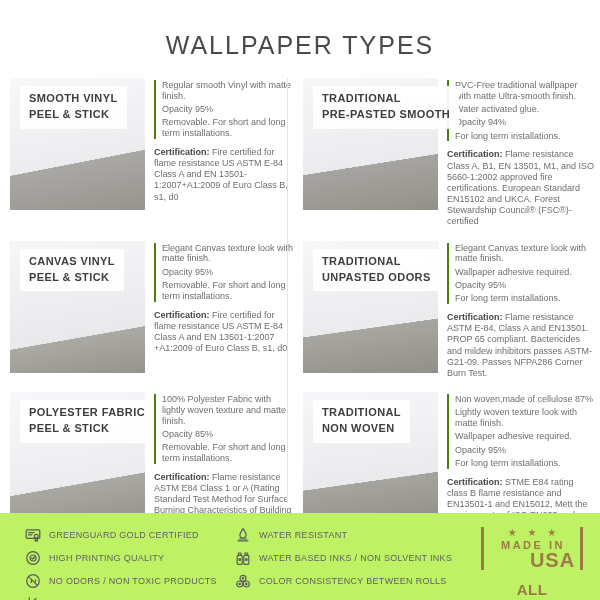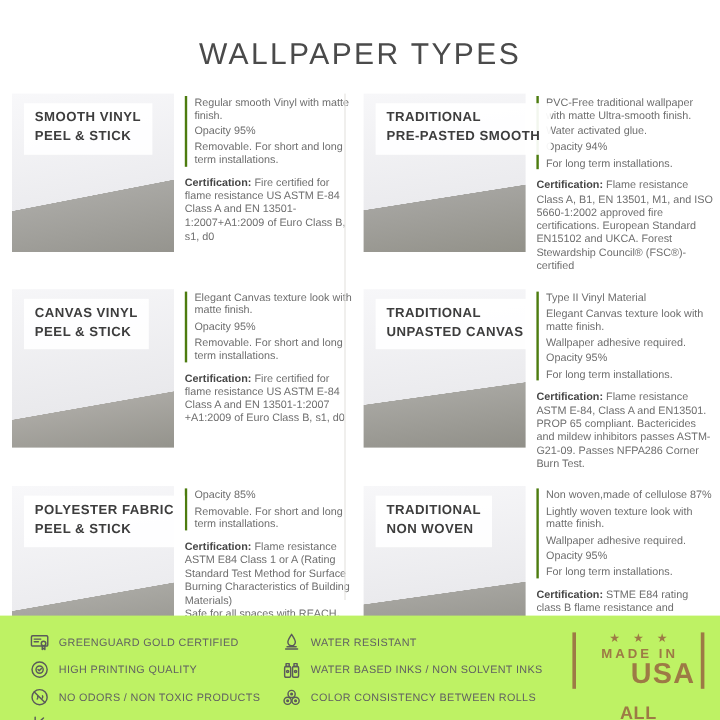--- a/index.html
+++ b/index.html
@@ -43,21 +43,21 @@
   .feat { display:flex; align-items:center; gap:8px; margin-bottom:6px; height:17px; }
   .ficon { width:17px; height:17px; flex:0 0 17px; display:flex; align-items:center; justify-content:center; }
   .ficon svg { stroke:#5a5a5a; fill:none; stroke-width:1.2; stroke-linecap:round; stroke-linejoin:round; }
   .flabel { font-size:9px; color:#616161; letter-spacing:.3px; }
 
   .usa-box { display:inline-flex; align-items:stretch; gap:5px; }
   .usa-bar { width:3px; background:#9d7a45; }
   .usa-mid { display:flex; flex-direction:column; align-items:center; }
   .usa-stars { font-size:10px; letter-spacing:4px; line-height:1.1; padding-left:4px; }
   .usa-madein { font-size:11px; font-weight:700; letter-spacing:2.5px; padding-left:2px; margin-top:1px; }
-  .usa-usa { font-size:24px; font-weight:800; letter-spacing:1px; line-height:.95;margin-left:41px; }
+  .usa-usa { font-size:20px; font-weight:800; letter-spacing:1px; line-height:.95;margin-left:41px; }
   .usa-sub { font-size:15px; font-weight:700; letter-spacing:.5px; line-height:1.3; margin-top:6px; }
 </style>
 </head>
 <body>
 
 <div class="page">
 
   <div class="title">WALLPAPER TYPES</div>
 
   <div class="grid">
@@ -121,26 +121,25 @@
           <strong>Certification:</strong>
           <span>Fire certified for flame resistance US ASTM E-84 Class A and EN 13501-1:2007 +A1:2009 of Euro Class B, s1, d0</span>
         </p>
       </div>
     </section>
 
     <section class="panel p4">
       <div class="sample">
         <div class="label-box">
           <div>TRADITIONAL</div>
-          <div>UNPASTED CANVAS</div>
-        </div>
-      </div>
-      <div class="txt">
-        <div class="desc">
-          <p>Type II Vinyl Material</p>
+          <div>UNPASTED ODORS</div>
+        </div>
+      </div>
+      <div class="txt">
+        <div class="desc">
           <p>Elegant Canvas texture look with matte finish.</p>
           <p>Wallpaper adhesive required.</p>
           <p>Opacity 95%</p>
           <p>For long term installations.</p>
         </div>
         <p class="cert">
           <strong>Certification:</strong>
           <span>Flame resistance ASTM E-84, Class A and EN13501. PROP 65 compliant. Bactericides and mildew inhibitors passes ASTM-G21-09. Passes NFPA286 Corner Burn Test.</span>
         </p>
       </div>
@@ -148,20 +147,21 @@
 
     <section class="panel p5">
       <div class="sample">
         <div class="label-box">
           <div>POLYESTER FABRIC</div>
           <div>PEEL &amp; STICK</div>
         </div>
       </div>
       <div class="txt">
         <div class="desc">
+          <p>100% Polyester Fabric with lightly woven texture and matte finish.</p>
           <p>Opacity 85%</p>
           <p>Removable.  For short and long term installations.</p>
         </div>
         <p class="cert">
           <strong>Certification:</strong>
           <span>Flame resistance ASTM E84 Class 1 or A (Rating Standard Test Method for Surface Burning Characteristics of Building Materials)</span>
         </p>
         <p class="cert-extra">Safe for all spaces with REACH, RoHS and Prop 65 Compliance</p>
       </div>
     </section>

